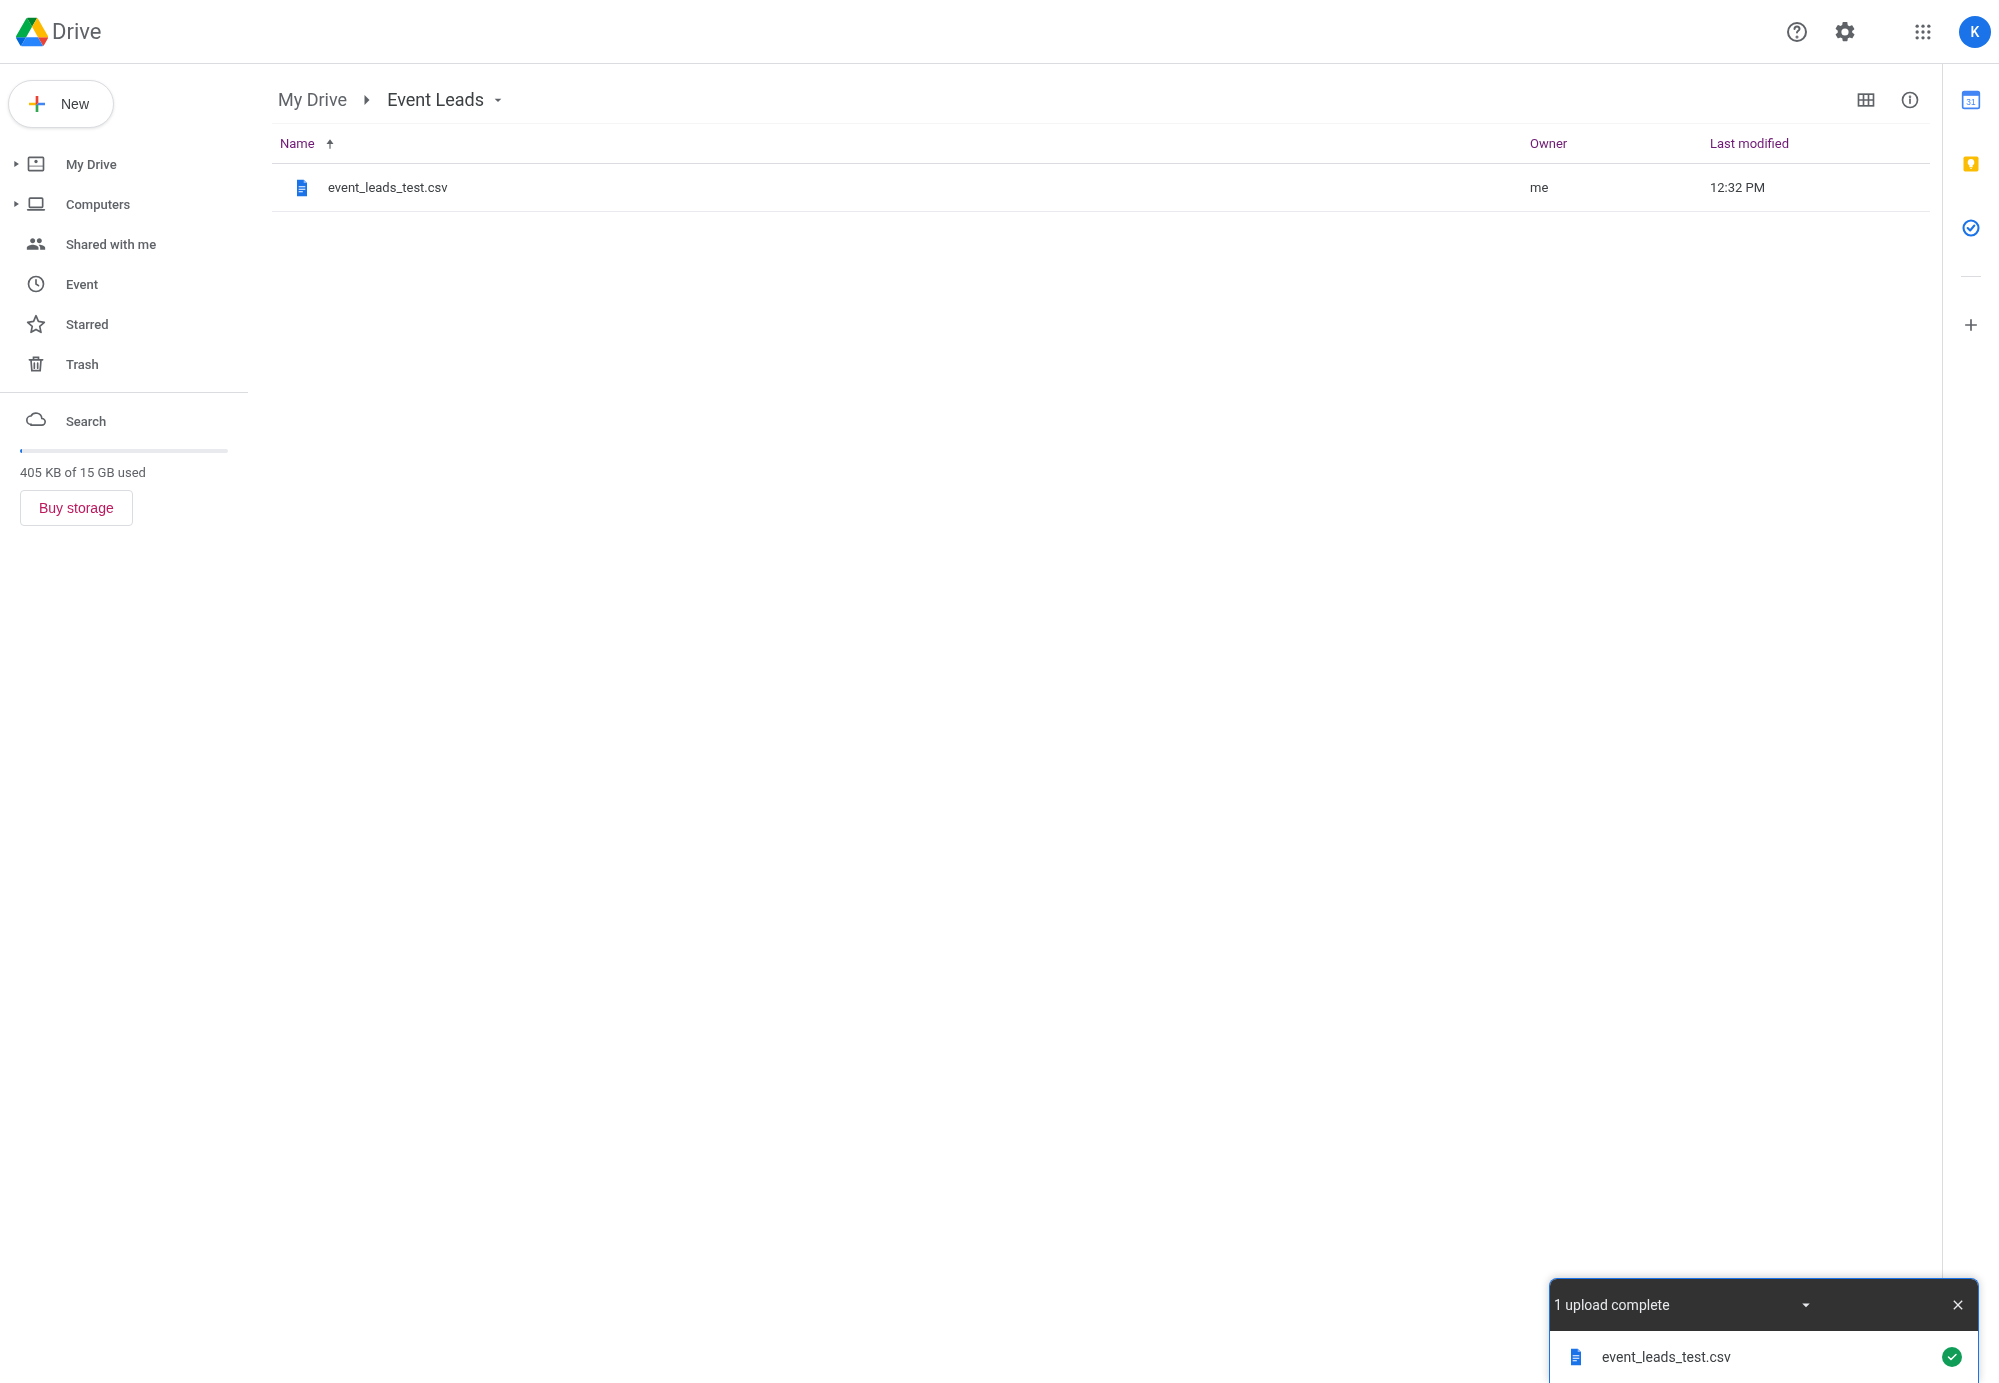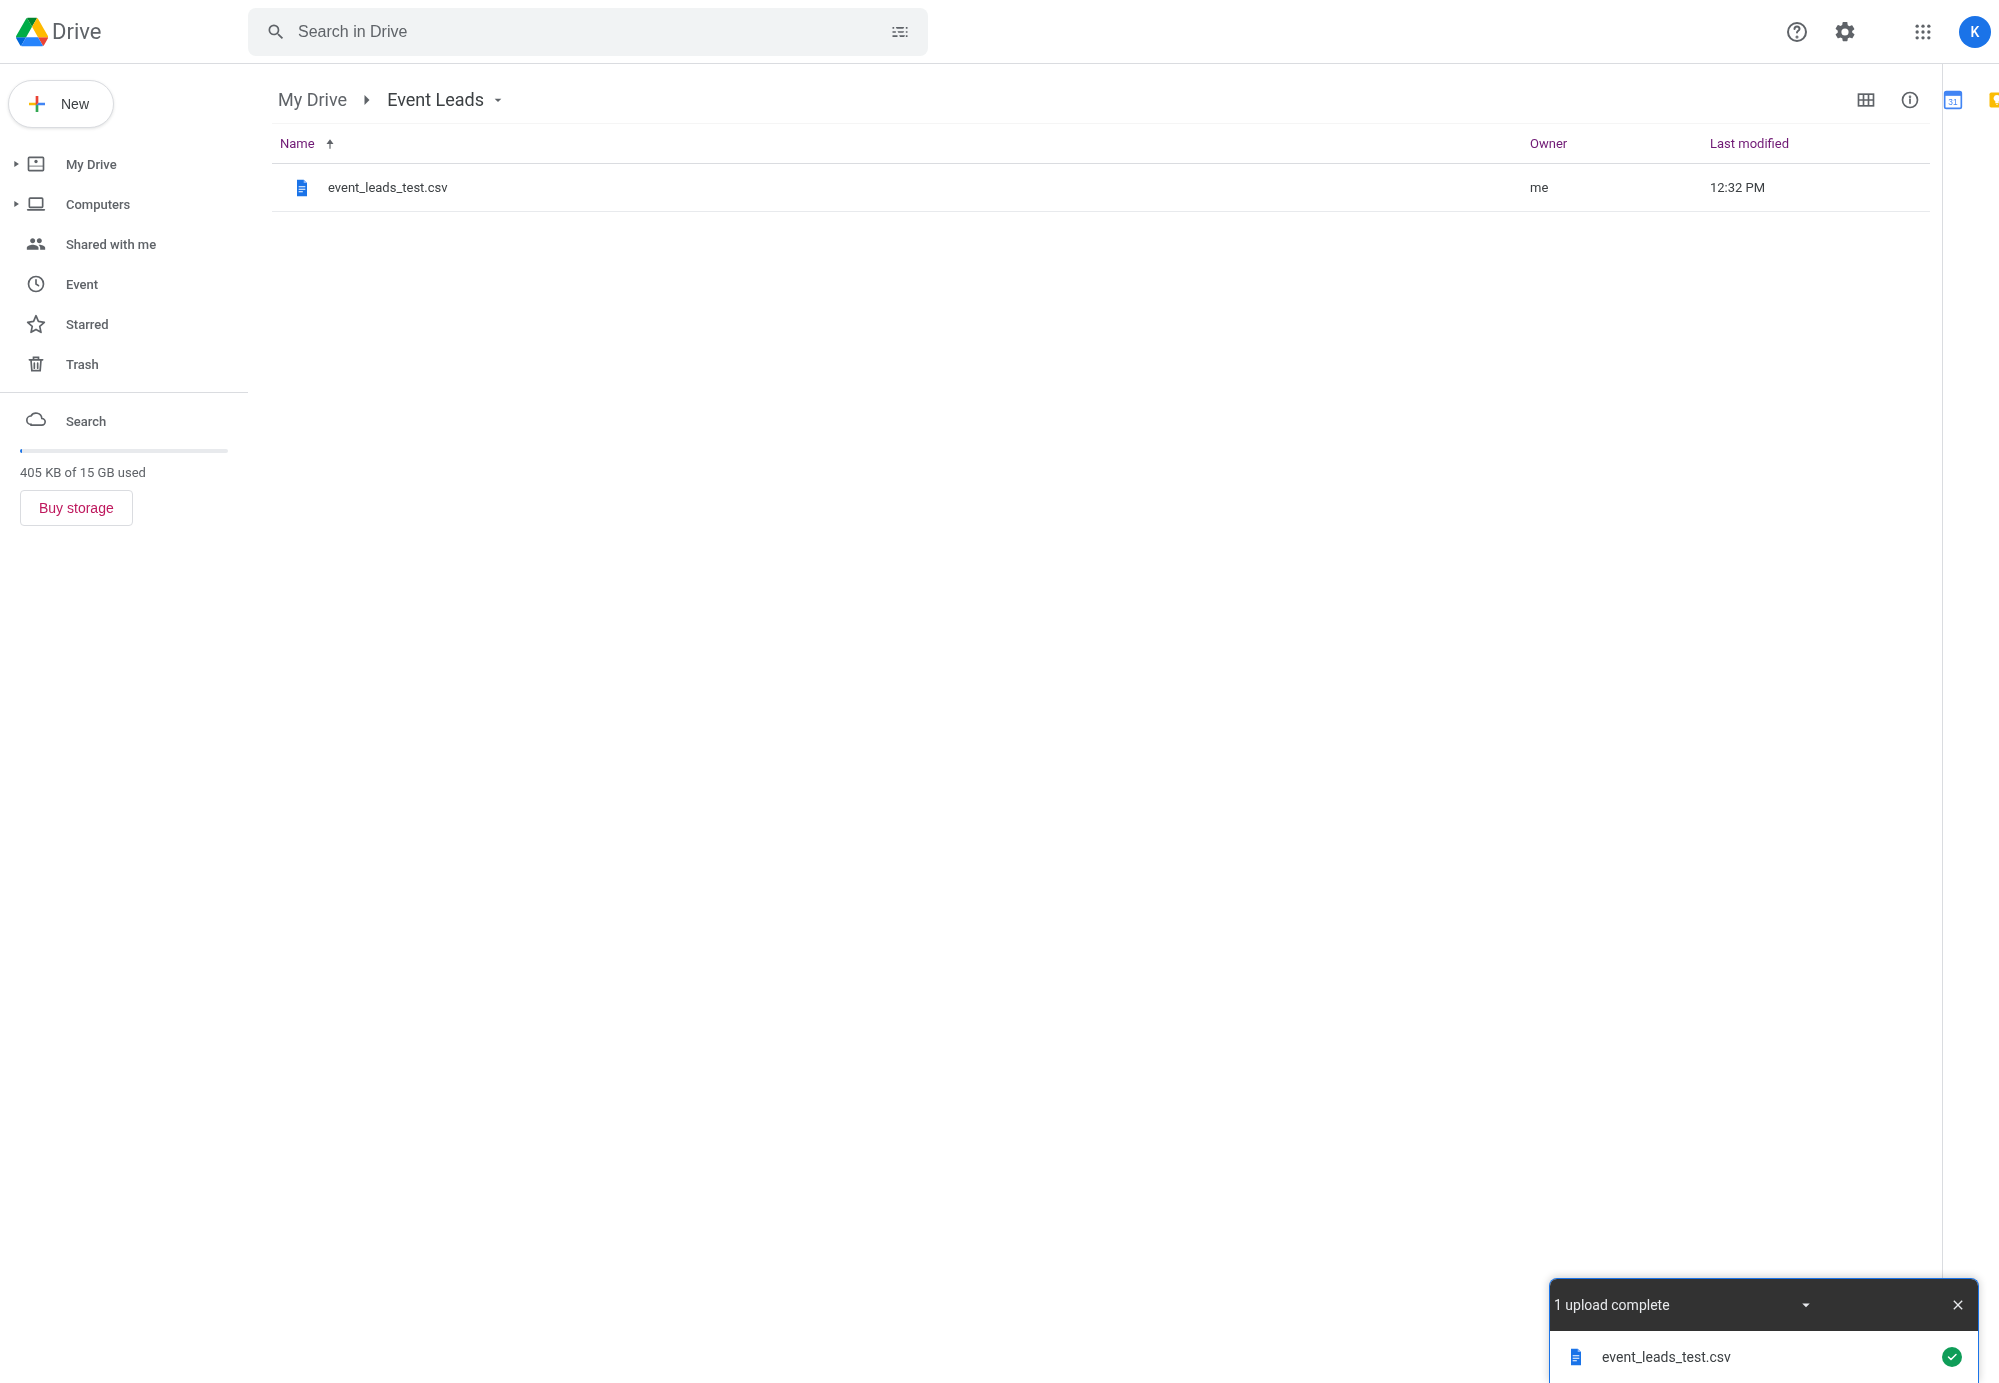--- a/index.html
+++ b/index.html
@@ -41,21 +41,21 @@
   .crumb-sep { color:#5f6368; }
   .bc-right { margin-left:auto; display:flex; gap:4px; }
   .table-head { display:flex; align-items:center; height:40px; border-bottom:1px solid #dadce0; font-size:13px; color:#701a75; }
   .col-name { flex:1; display:flex; align-items:center; gap:8px; padding-left:8px; cursor:pointer; }
   .col-owner { width:180px; }
   .col-mod { width:220px; }
   .row { display:flex; align-items:center; height:48px; border-bottom:1px solid #e8eaed; font-size:13px; cursor:pointer; }
   .row .col-name { display:flex; align-items:center; gap:16px; padding-left:20px; color:#3c4043; font-weight:400; }
   .file-icon { width:20px; height:20px; }
   
-  .sidepanel { width:56px; padding-top:16px; display:flex; flex-direction:row; gap:24px; }
+  .sidepanel { width:56px; padding-top:16px; display:flex; flex-direction:column; align-items:center; gap:24px; }
   .sp-item { width:40px; height:40px; display:flex; align-items:center; justify-content:center; border-radius:50%; cursor:pointer; }
   .sp-sep { width:20px; height:1px; background:#dadce0; margin:4px 0; }
   
   .toast { position:fixed; right:20px; bottom:0; width:430px; border:1px solid #1a73e8; border-bottom:none; border-radius:8px 8px 0 0; overflow:hidden; box-shadow:0 -1px 8px rgba(0,0,0,.2); background:#fff; }
   .toast-head { height:52px; background:#323232; color:#e8eaed; display:flex; align-items:center; padding:0 4px; font-size:14px; }
   .toast-head .tbtn { margin-left:auto; }
   .tbtn { width:32px; height:32px; display:flex; align-items:center; justify-content:center; cursor:pointer; border-radius:50%; }
   .toast-row { height:52px; display:flex; align-items:center; padding:0 16px; gap:16px; font-size:14px; color:#3c4043; }
   .toast-row .name { flex:1; }
   .check-circle { width:20px; height:20px; border-radius:50%; background:#0f9d58; display:flex; align-items:center; justify-content:center; }
@@ -70,35 +70,20 @@
       <svg width="32" height="32" viewBox="0 0 87 78">
           <path fill="#0066DA" d="M6.6 66.85l3.85 6.65c.8 1.4 1.95 2.5 3.3 3.3L27.5 53H0c0 1.55.4 3.1 1.2 4.5l5.4 9.35z"></path>
           <path fill="#00AC47" d="M43.65 25L29.9 1.2c-1.35.8-2.5 1.9-3.3 3.3L1.2 48.5C.4 49.9 0 51.45 0 53h27.5l16.15-28z"></path>
           <path fill="#EA4335" d="M73.55 76.8c1.35-.8 2.5-1.9 3.3-3.3l1.6-2.75 7.65-13.25c.8-1.4 1.2-2.95 1.2-4.5H59.8l16.15 28-2.4-4.2z"></path>
           <path fill="#00832D" d="M43.65 25L57.4 1.2C56.05.4 54.5 0 52.95 0h-18.6c-1.55 0-3.1.45-4.45 1.2L43.65 25z"></path>
           <path fill="#2684FC" d="M59.8 53H27.5L13.75 76.8c1.35.8 2.9 1.2 4.45 1.2h50.9c1.55 0 3.1-.45 4.45-1.2L59.8 53z"></path>
           <path fill="#FFBA00" d="M73.4 26.5L60.7 4.5c-.8-1.4-1.95-2.5-3.3-3.3L43.65 25 59.8 53h27.45c0-1.55-.4-3.1-1.2-4.5L73.4 26.5z"></path>
         </svg>
     </span>
     <span class="brand-name">Drive</span>
-  </div>
-  <div class="search-wrap">
-    <div class="search">
-      <div class="icon-btn">
-        <svg width="20" height="20" viewBox="0 0 24 24" fill="#5f6368">
-            <path d="M15.5 14h-.79l-.28-.27A6.471 6.471 0 0016 9.5 6.5 6.5 0 109.5 16c1.61 0 3.09-.59 4.23-1.57l.27.28v.79l5 5L20.49 19l-4.99-5zm-6 0C7.01 14 5 11.99 5 9.5S7.01 5 9.5 5 14 7.01 14 9.5 11.99 14 9.5 14z"></path>
-          </svg>
-      </div>
-      <input type="text" placeholder="Search in Drive" style="">
-      <div class="icon-btn">
-        <svg width="20" height="20" viewBox="0 0 24 24" fill="#5f6368">
-            <path d="M7 6h10l-1 2H8zM3 6h2v2H3zM19 6h2v2h-2zM9 11h8l-1 2h-6zM3 11h4v2H3zM19 11h2v2h-2zM11 16h7l-1 2h-5zM3 16h6v2H3zM19 16h2v2h-2z"></path>
-          </svg>
-      </div>
-    </div>
   </div>
   <div class="header-right">
     <div class="hicon">
       <svg width="24" height="24" viewBox="0 0 24 24" fill="none" stroke="#5f6368" stroke-width="2">
           <circle cx="12" cy="12" r="9"></circle>
           <path d="M9.5 9a2.5 2.5 0 115 0c0 1.5-2.5 2-2.5 3.5" stroke-linecap="round"></path>
           <circle cx="12" cy="17" r="0.5" fill="#5f6368"></circle>
         </svg>
     </div>
     <div class="hicon">

